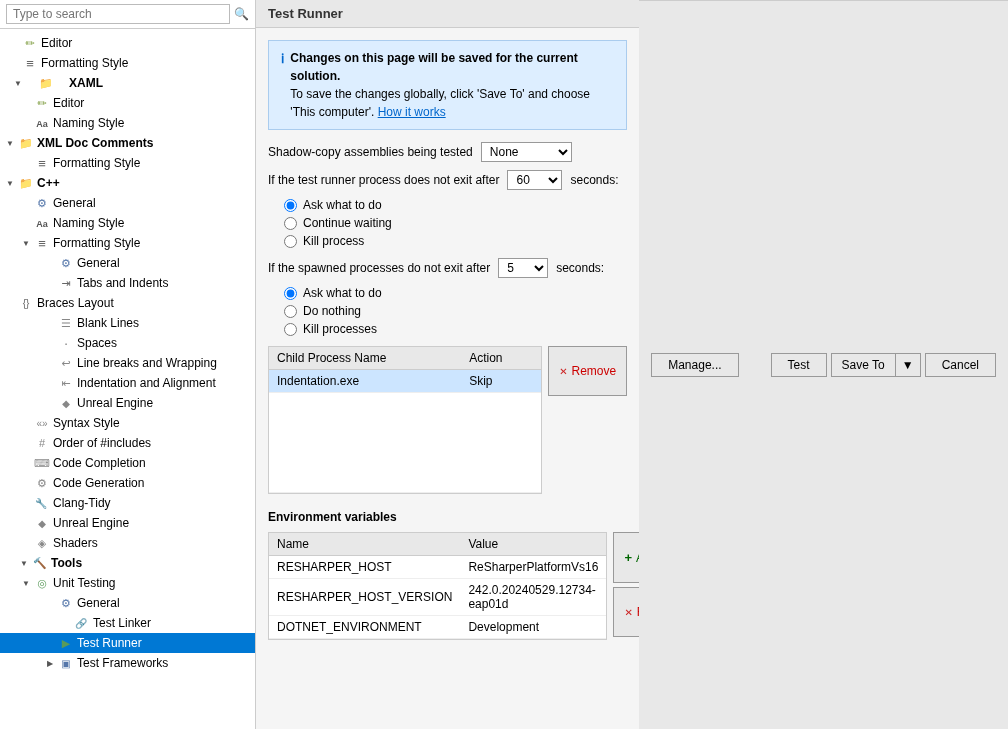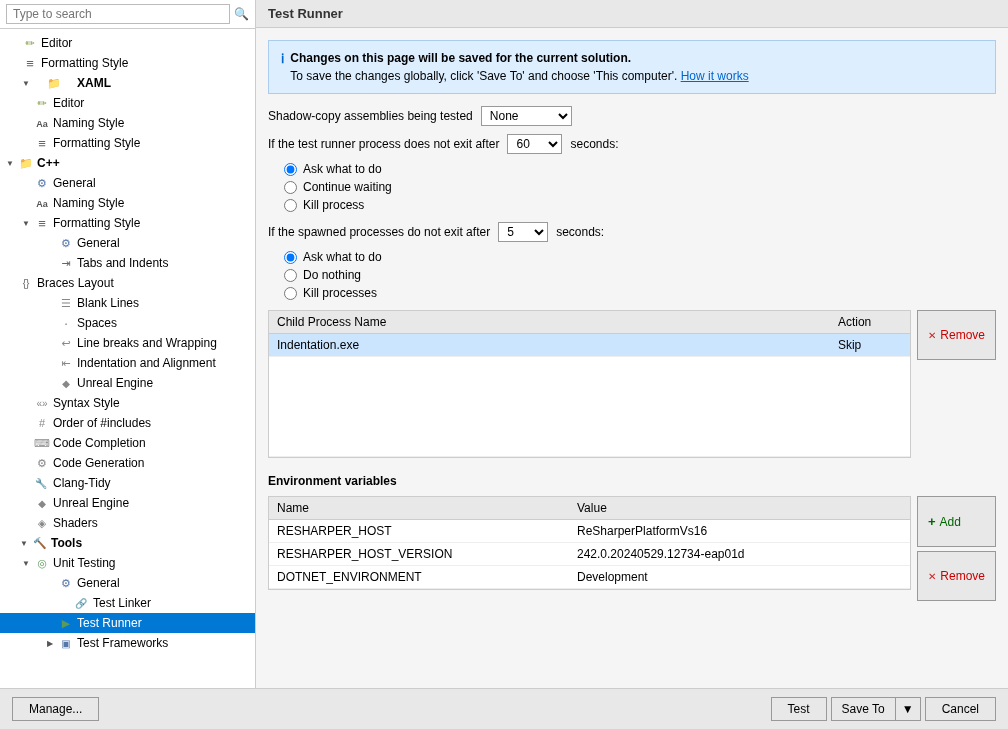--- a/index.html
+++ b/index.html
@@ -1,18 +1,18 @@
 <!DOCTYPE html>
 <html><head>
   <meta charset="utf-8">
   <style>
     * { box-sizing: border-box; margin: 0; padding: 0; }
     body { font-family: 'Segoe UI', Tahoma, Geneva, Verdana, sans-serif; font-size: 12px; background: #f0f0f0; color: #000; width: 1008px; height: 729px; overflow: hidden; }
     
-    .main-container { display: flex; flex-direction: column; height: 729px; }
+    .main-container { display: flex; flex-direction: row; height: 729px; }
     
     .content-area { display: flex; flex: 1; overflow: hidden; }
     
     
     .sidebar { width: 256px; background: #fff; border-right: 1px solid #ccc; overflow-y: auto; overflow-x: hidden; flex-shrink: 0; }
     
     .search-box { display: flex; align-items: center; padding: 4px 6px; border-bottom: 1px solid #ccc; background: #fff; }
     .search-input { border: 1px solid #bbb; padding: 2px 6px; width: 100%; font-size: 12px; color: #999; }
     .search-icon-wrap { margin-left: 4px; color: #666; }
     
@@ -136,21 +136,21 @@
         </div>
 
         <div class="tree-item tree-indent-1">
           <span class="expand-arrow no-arrow"></span>
           <span class="tree-icon">
               <span class="icon-fmt"></span>
             </span>
           <span class="tree-label">Formatting Style</span>
         </div>
 
-        <div class="tree-item tree-indent-0" style="padding-left:20px;gap:12px;">
+        <div class="tree-item tree-indent-0" style="padding-left:12px;gap:12px;">
           <span class="expand-arrow arrow-down"></span>
           <span class="tree-icon">
               <span class="icon-folder-o"></span>
             </span>
           <span class="tree-label tree-section">XAML</span>
         </div>
 
         <div class="tree-item tree-indent-2">
           <span class="expand-arrow no-arrow"></span>
           <span class="tree-icon">
@@ -160,20 +160,27 @@
         </div>
 
         <div class="tree-item tree-indent-2">
           <span class="expand-arrow no-arrow"></span>
           <span class="tree-icon">
               <span class="icon-az"></span>
             </span>
           <span class="tree-label">Naming Style</span>
         </div>
 
+        <div class="tree-item tree-indent-0" style="padding-left:4px;">
+          <span class="expand-arrow arrow-down"></span>
+          <span class="tree-icon">
+              <span class="icon-folder-o"></span>
+            </span>
+          <span class="tree-label tree-section">XML Doc Comments</span>
+        </div>
 
         <div class="tree-item tree-indent-2">
           <span class="expand-arrow no-arrow"></span>
           <span class="tree-icon">
               <span class="icon-fmt"></span>
             </span>
           <span class="tree-label">Formatting Style</span>
         </div>
 
         <div class="tree-item tree-indent-0" style="padding-left:4px;">

